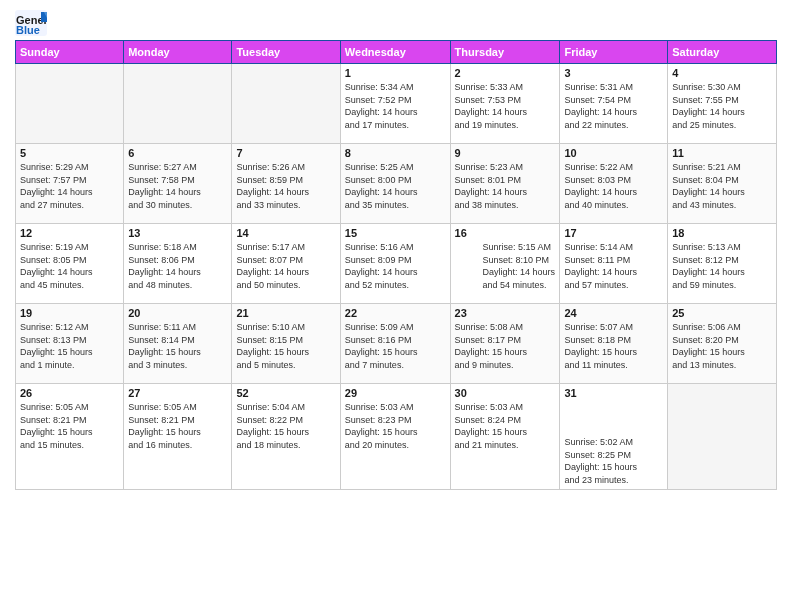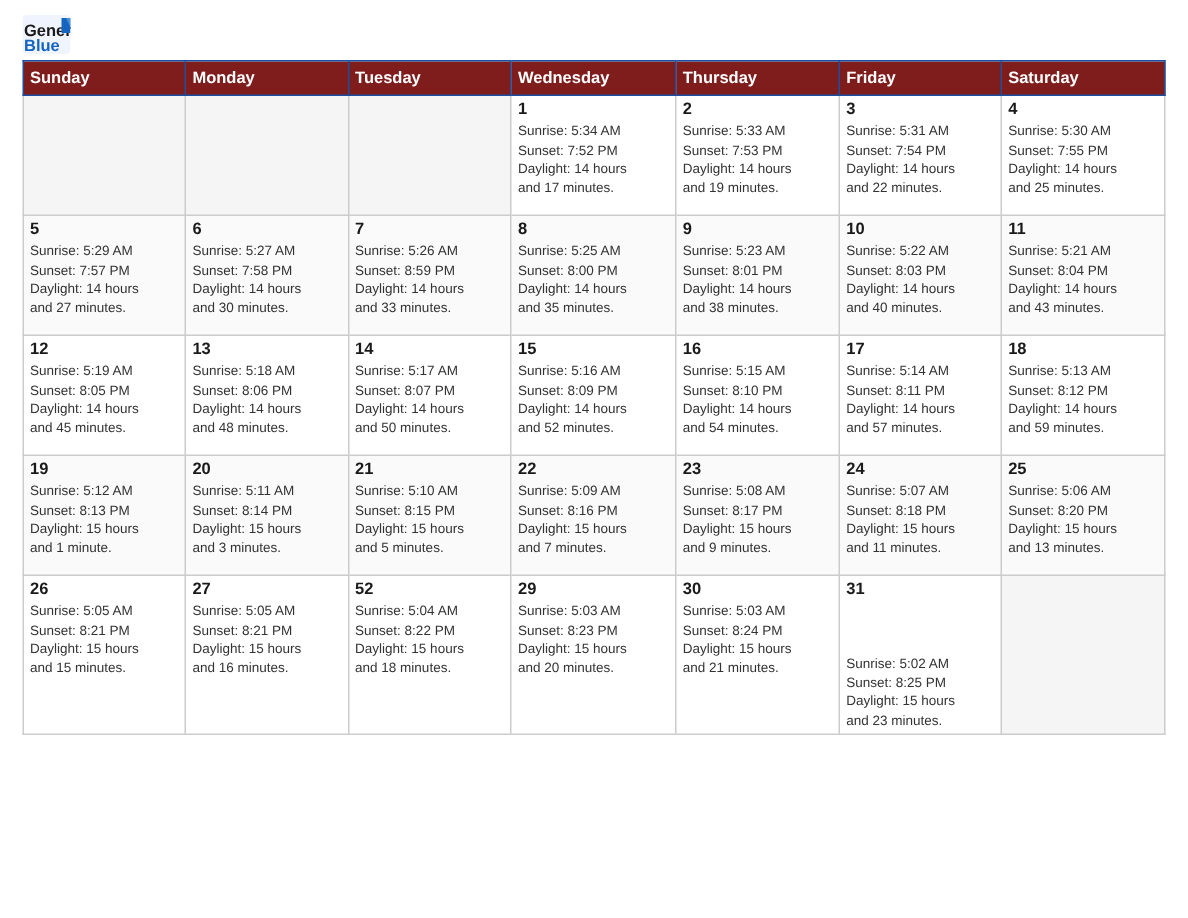--- a/index.html
+++ b/index.html
@@ -42,21 +42,21 @@
       font-size: 14px;
       color: #333;
       text-align: center;
     }
     .calendar {
       width: 100%;
       border-collapse: collapse;
       margin-top: 4px;
     }
     .calendar th {
-      background: #7f1d1d;
+      background: #d946ef;
       color: #fff;
       font-size: 11px;
       font-weight: bold;
       padding: 5px 4px;
       text-align: left;
       border: 1px solid #1a4fa0;
     }
     .calendar td {
       vertical-align: top;
       border: 1px solid #ccc;
@@ -225,21 +225,21 @@
           </td>
           <td>
             <span class="day-num">15</span>
             <div class="day-info" style="white-space: pre-line;">Sunrise: 5:16 AM
 Sunset: 8:09 PM
 Daylight: 14 hours
 and 52 minutes.</div>
           </td>
           <td>
             <span class="day-num">16</span>
-            <div class="day-info" style="white-space: pre-line;">Sunrise: 5:15 AM
+            <div class="day-info" style="white-space: pre-line; margin-left: 28px;">Sunrise: 5:15 AM
 Sunset: 8:10 PM
 Daylight: 14 hours
 and 54 minutes.</div>
           </td>
           <td>
             <span class="day-num">17</span>
             <div class="day-info" style="white-space: pre-line;">Sunrise: 5:14 AM
 Sunset: 8:11 PM
 Daylight: 14 hours
 and 57 minutes.</div>

